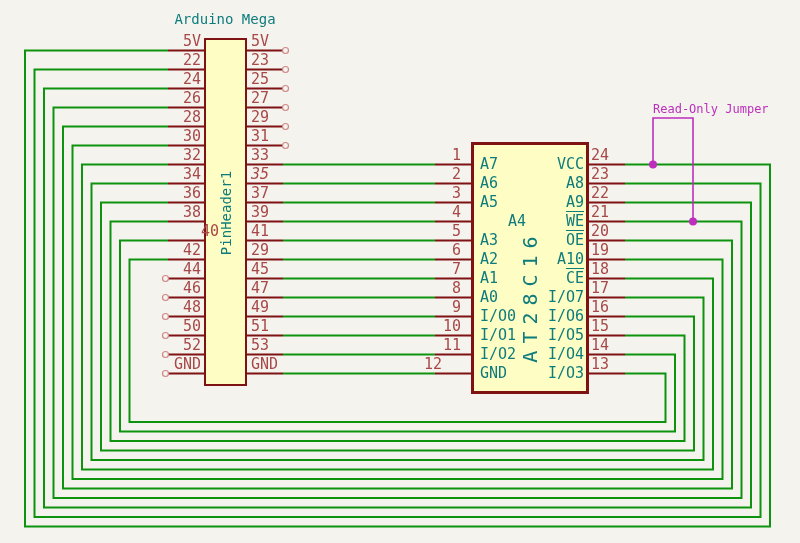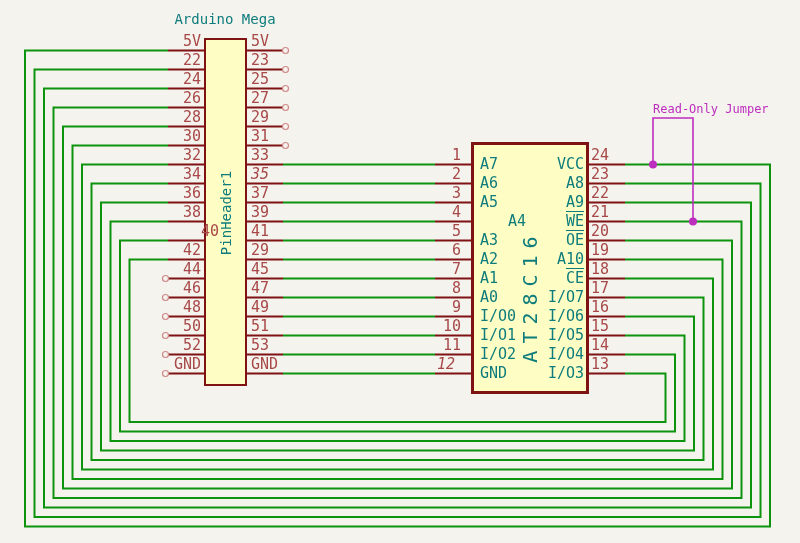--- a/index.html
+++ b/index.html
@@ -184,21 +184,21 @@
     <div class="lbl num r" style="left: 391px; width: 70px; top: 259.5px;">7</div>
     <div class="lbl name" style="left: 480px; width: 75px; top: 268.5px;">A1</div>
     <div class="lbl num r" style="left: 391px; width: 70px; top: 278.5px;">8</div>
     <div class="lbl name" style="left: 480px; width: 75px; top: 287.5px;">A0</div>
     <div class="lbl num r" style="left: 391px; width: 70px; top: 297.5px;">9</div>
     <div class="lbl name" style="left: 480px; width: 75px; top: 306.5px;">I/O0</div>
     <div class="lbl num r" style="left: 391px; width: 70px; top: 316.5px;">10</div>
     <div class="lbl name" style="left: 480px; width: 75px; top: 325.5px;">I/O1</div>
     <div class="lbl num r" style="left: 391px; width: 70px; top: 335.5px;">11</div>
     <div class="lbl name" style="left: 480px; width: 75px; top: 344.5px;">I/O2</div>
-    <div class="lbl num r" style="left: 385px; width: 70px; top: 354.5px; font-style: italic;">12</div>
+    <div class="lbl num r" style="left: 372px; width: 70px; top: 354.5px;">12</div>
     <div class="lbl name" style="left: 480px; width: 75px; top: 363.5px;">GND</div>
     <div class="lbl num" style="left: 591px; width: 50px; top: 145.5px;">24</div>
     <div class="lbl name r" style="left: 500px; width: 84px; top: 154.5px;">VCC</div>
     <div class="lbl num" style="left: 591px; width: 50px; top: 164.5px;">23</div>
     <div class="lbl name r" style="left: 500px; width: 84px; top: 173.5px;">A8</div>
     <div class="lbl num" style="left: 591px; width: 50px; top: 183.5px;">22</div>
     <div class="lbl name r" style="left: 500px; width: 84px; top: 192.5px;">A9</div>
     <div class="lbl num" style="left: 591px; width: 50px; top: 202.5px;">21</div>
     <div class="lbl name r ov" style="left: 500px; width: 84px; top: 211.5px;">WE</div>
     <div class="lbl num" style="left: 591px; width: 50px; top: 221.5px;">20</div>

